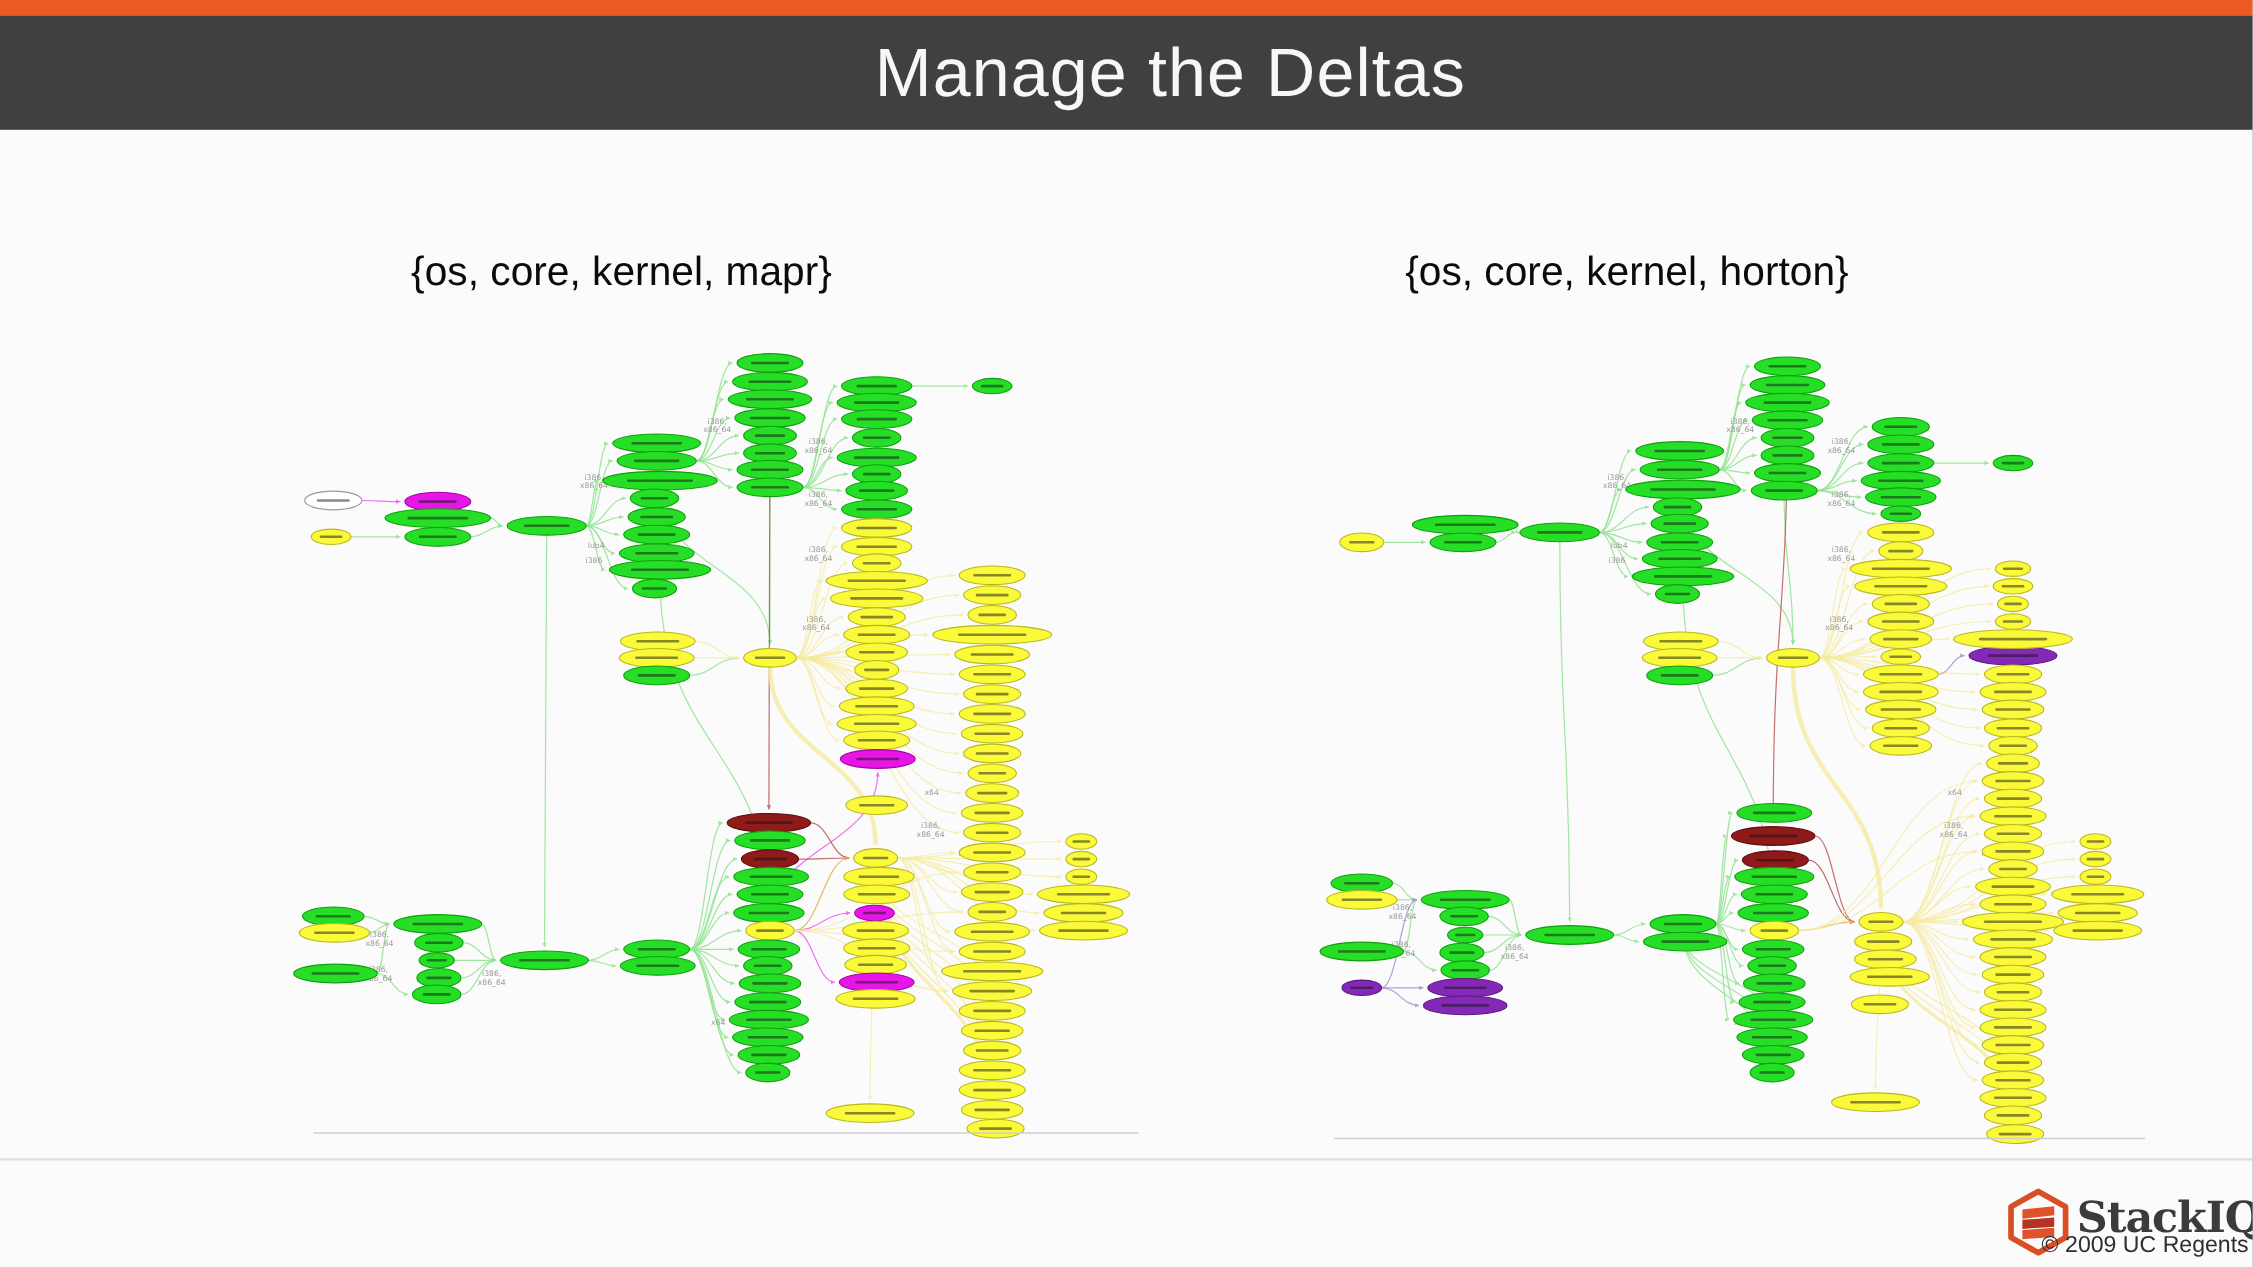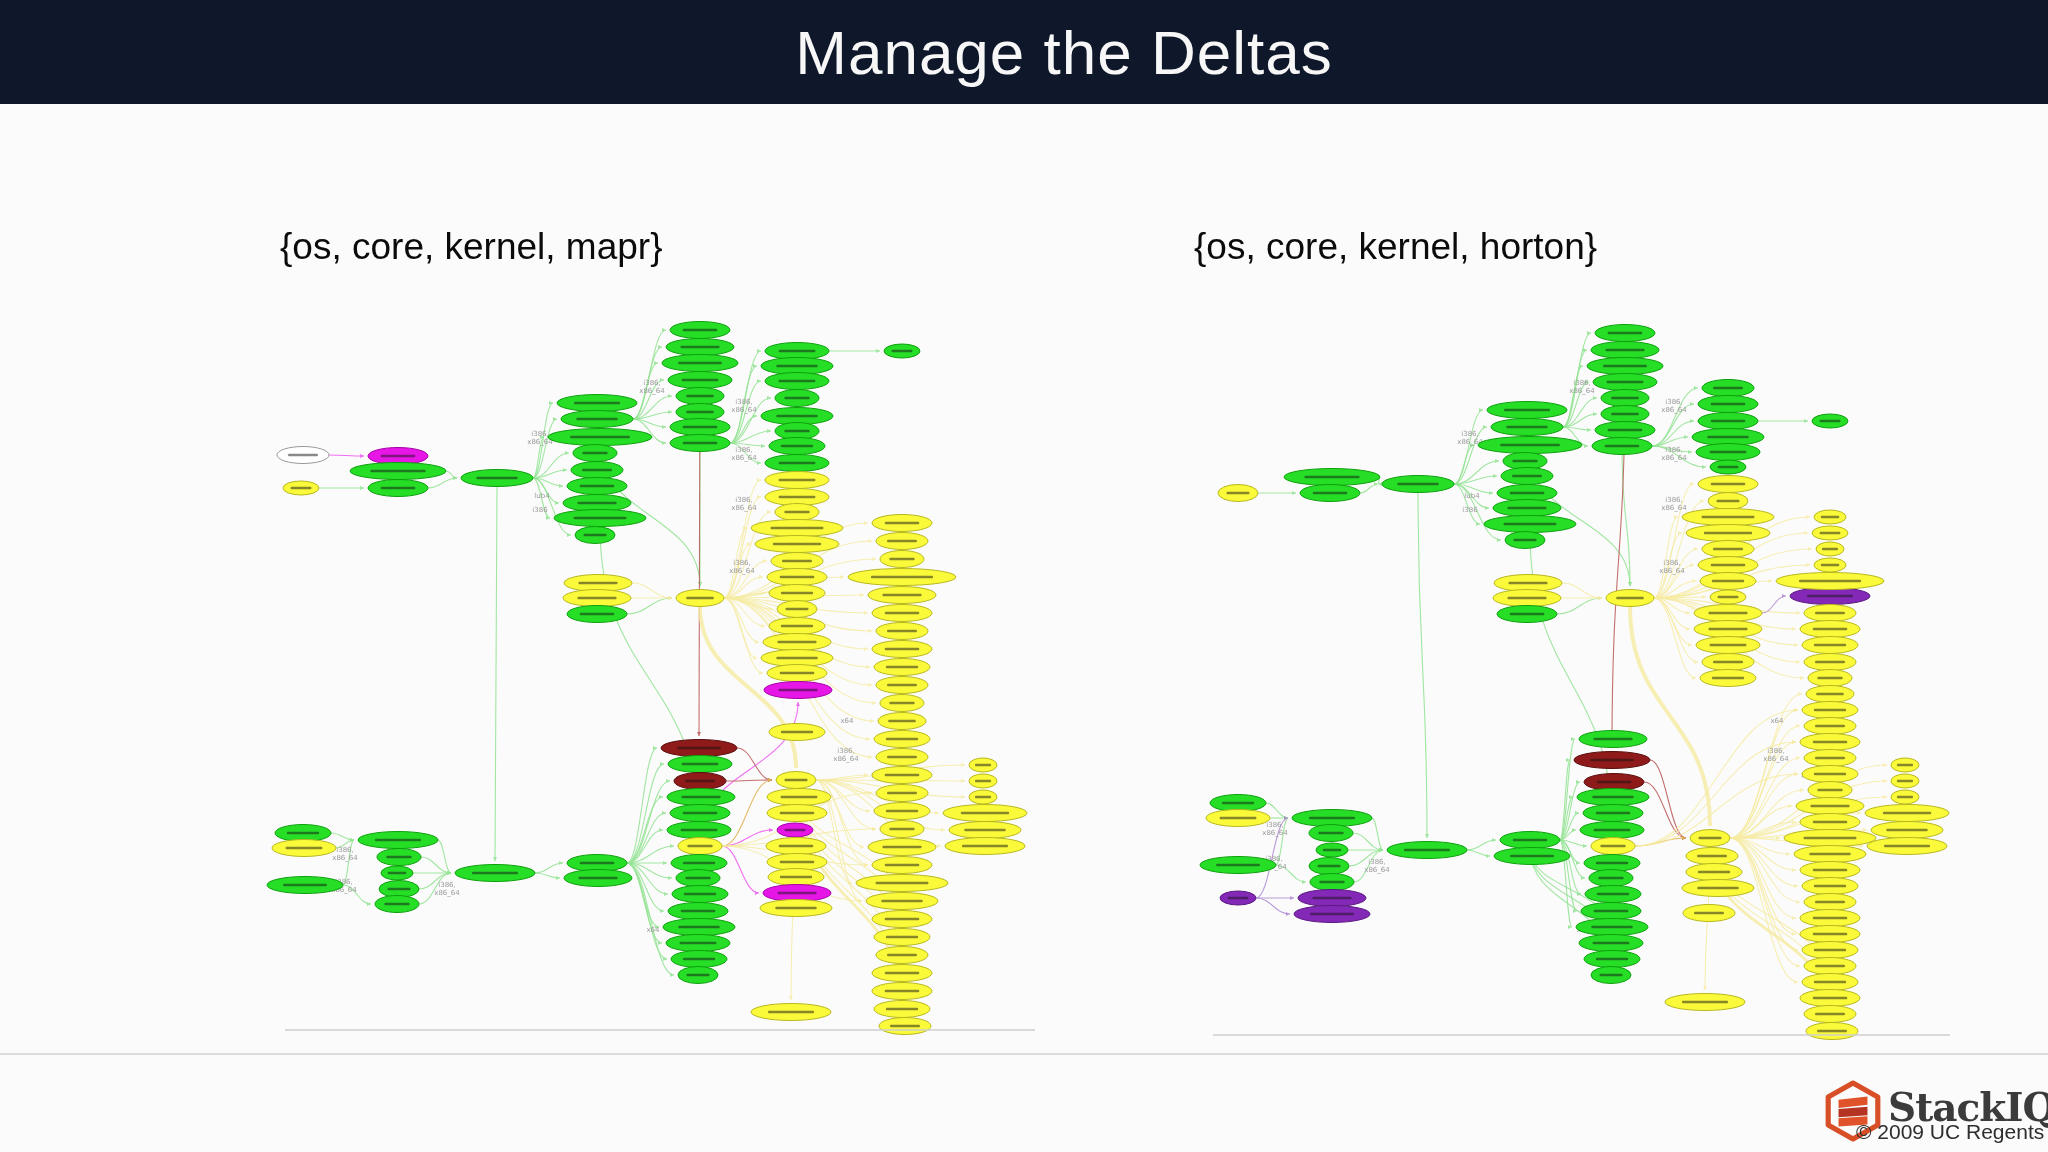--- a/index.html
+++ b/index.html
@@ -1,23 +1,23 @@
 <!DOCTYPE html>
 <html><head>
 <meta charset="utf-8">
 <style>
   html,body{margin:0;padding:0;background:#888;}
   .slide{position:relative;width:2048px;height:1152px;background:#FBFBFB;overflow:hidden;
          font-family:"Liberation Sans",sans-serif;}
   .topbar{position:absolute;left:0;top:0;width:2048px;height:14px;background:#EC5A24;}
-  .header{position:absolute;left:0;top:0;width:2048px;height:104px;background:#0f172a;
+  .header{position:absolute;left:0;top:14px;width:2048px;height:104px;background:#404040;
           display:flex;align-items:center;justify-content:center;}
   .title{color:#F7F7F7;font-size:62px;font-weight:400;letter-spacing:1px;transform:translateX(40px);}
   .graph-label{position:absolute;top:222px;height:50px;font-size:37px;color:#0b0b0b;
-               text-align:left;line-height:50px;white-space:nowrap;}
+               text-align:center;line-height:50px;white-space:nowrap;}
   .graph-label.left{left:280px;width:570px;}
   .graph-label.right{left:1194px;width:570px;}
   svg.diagram{position:absolute;left:0;top:0;}
   .footer-divider{position:absolute;left:0;top:1053px;width:2048px;height:2px;background:#DCDCDC;}
   .logo-wrap{position:absolute;left:1822px;top:1078px;width:220px;height:70px;}
   .logo-hex{position:absolute;left:0;top:2px;width:62px;height:62px;}
   .brand{position:absolute;left:66px;top:6px;font-family:"DejaVu Serif","Liberation Serif",serif;
          font-weight:700;font-size:39px;color:#3B3B3C;letter-spacing:-1px;}
   .copyright{position:absolute;left:34px;top:42px;font-size:21px;color:#2E2E2E;white-space:nowrap;}
 </style>

